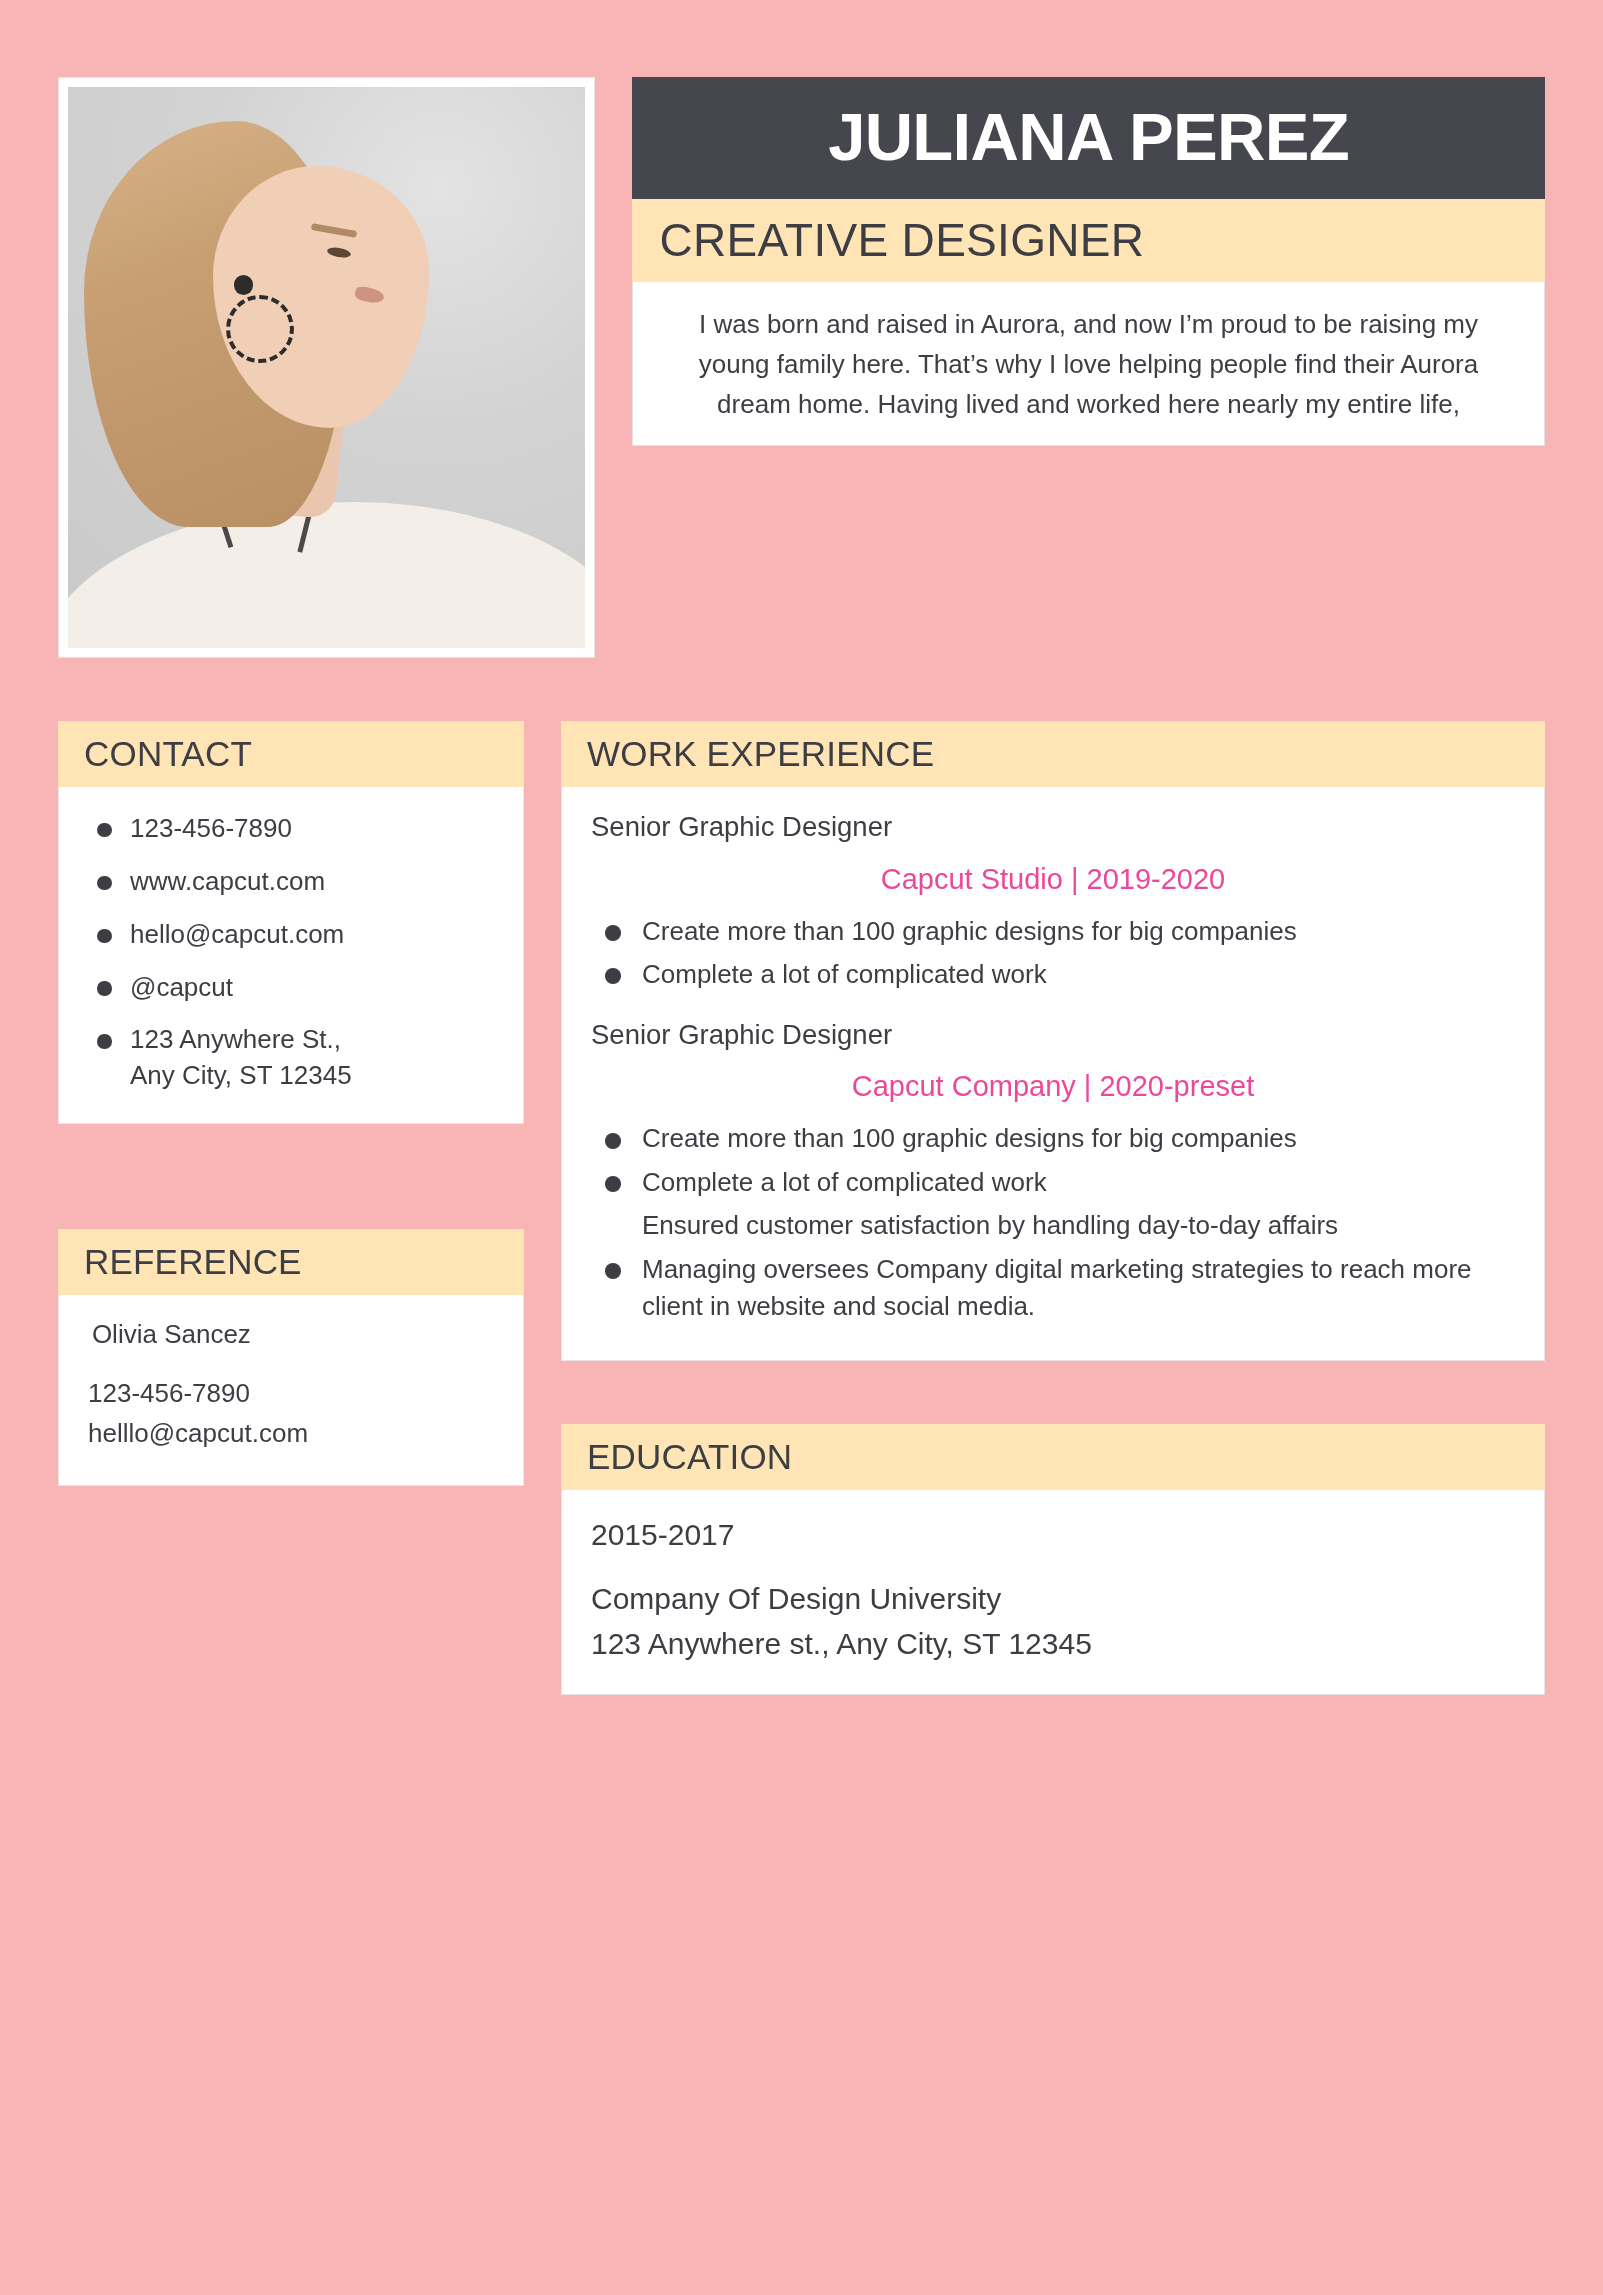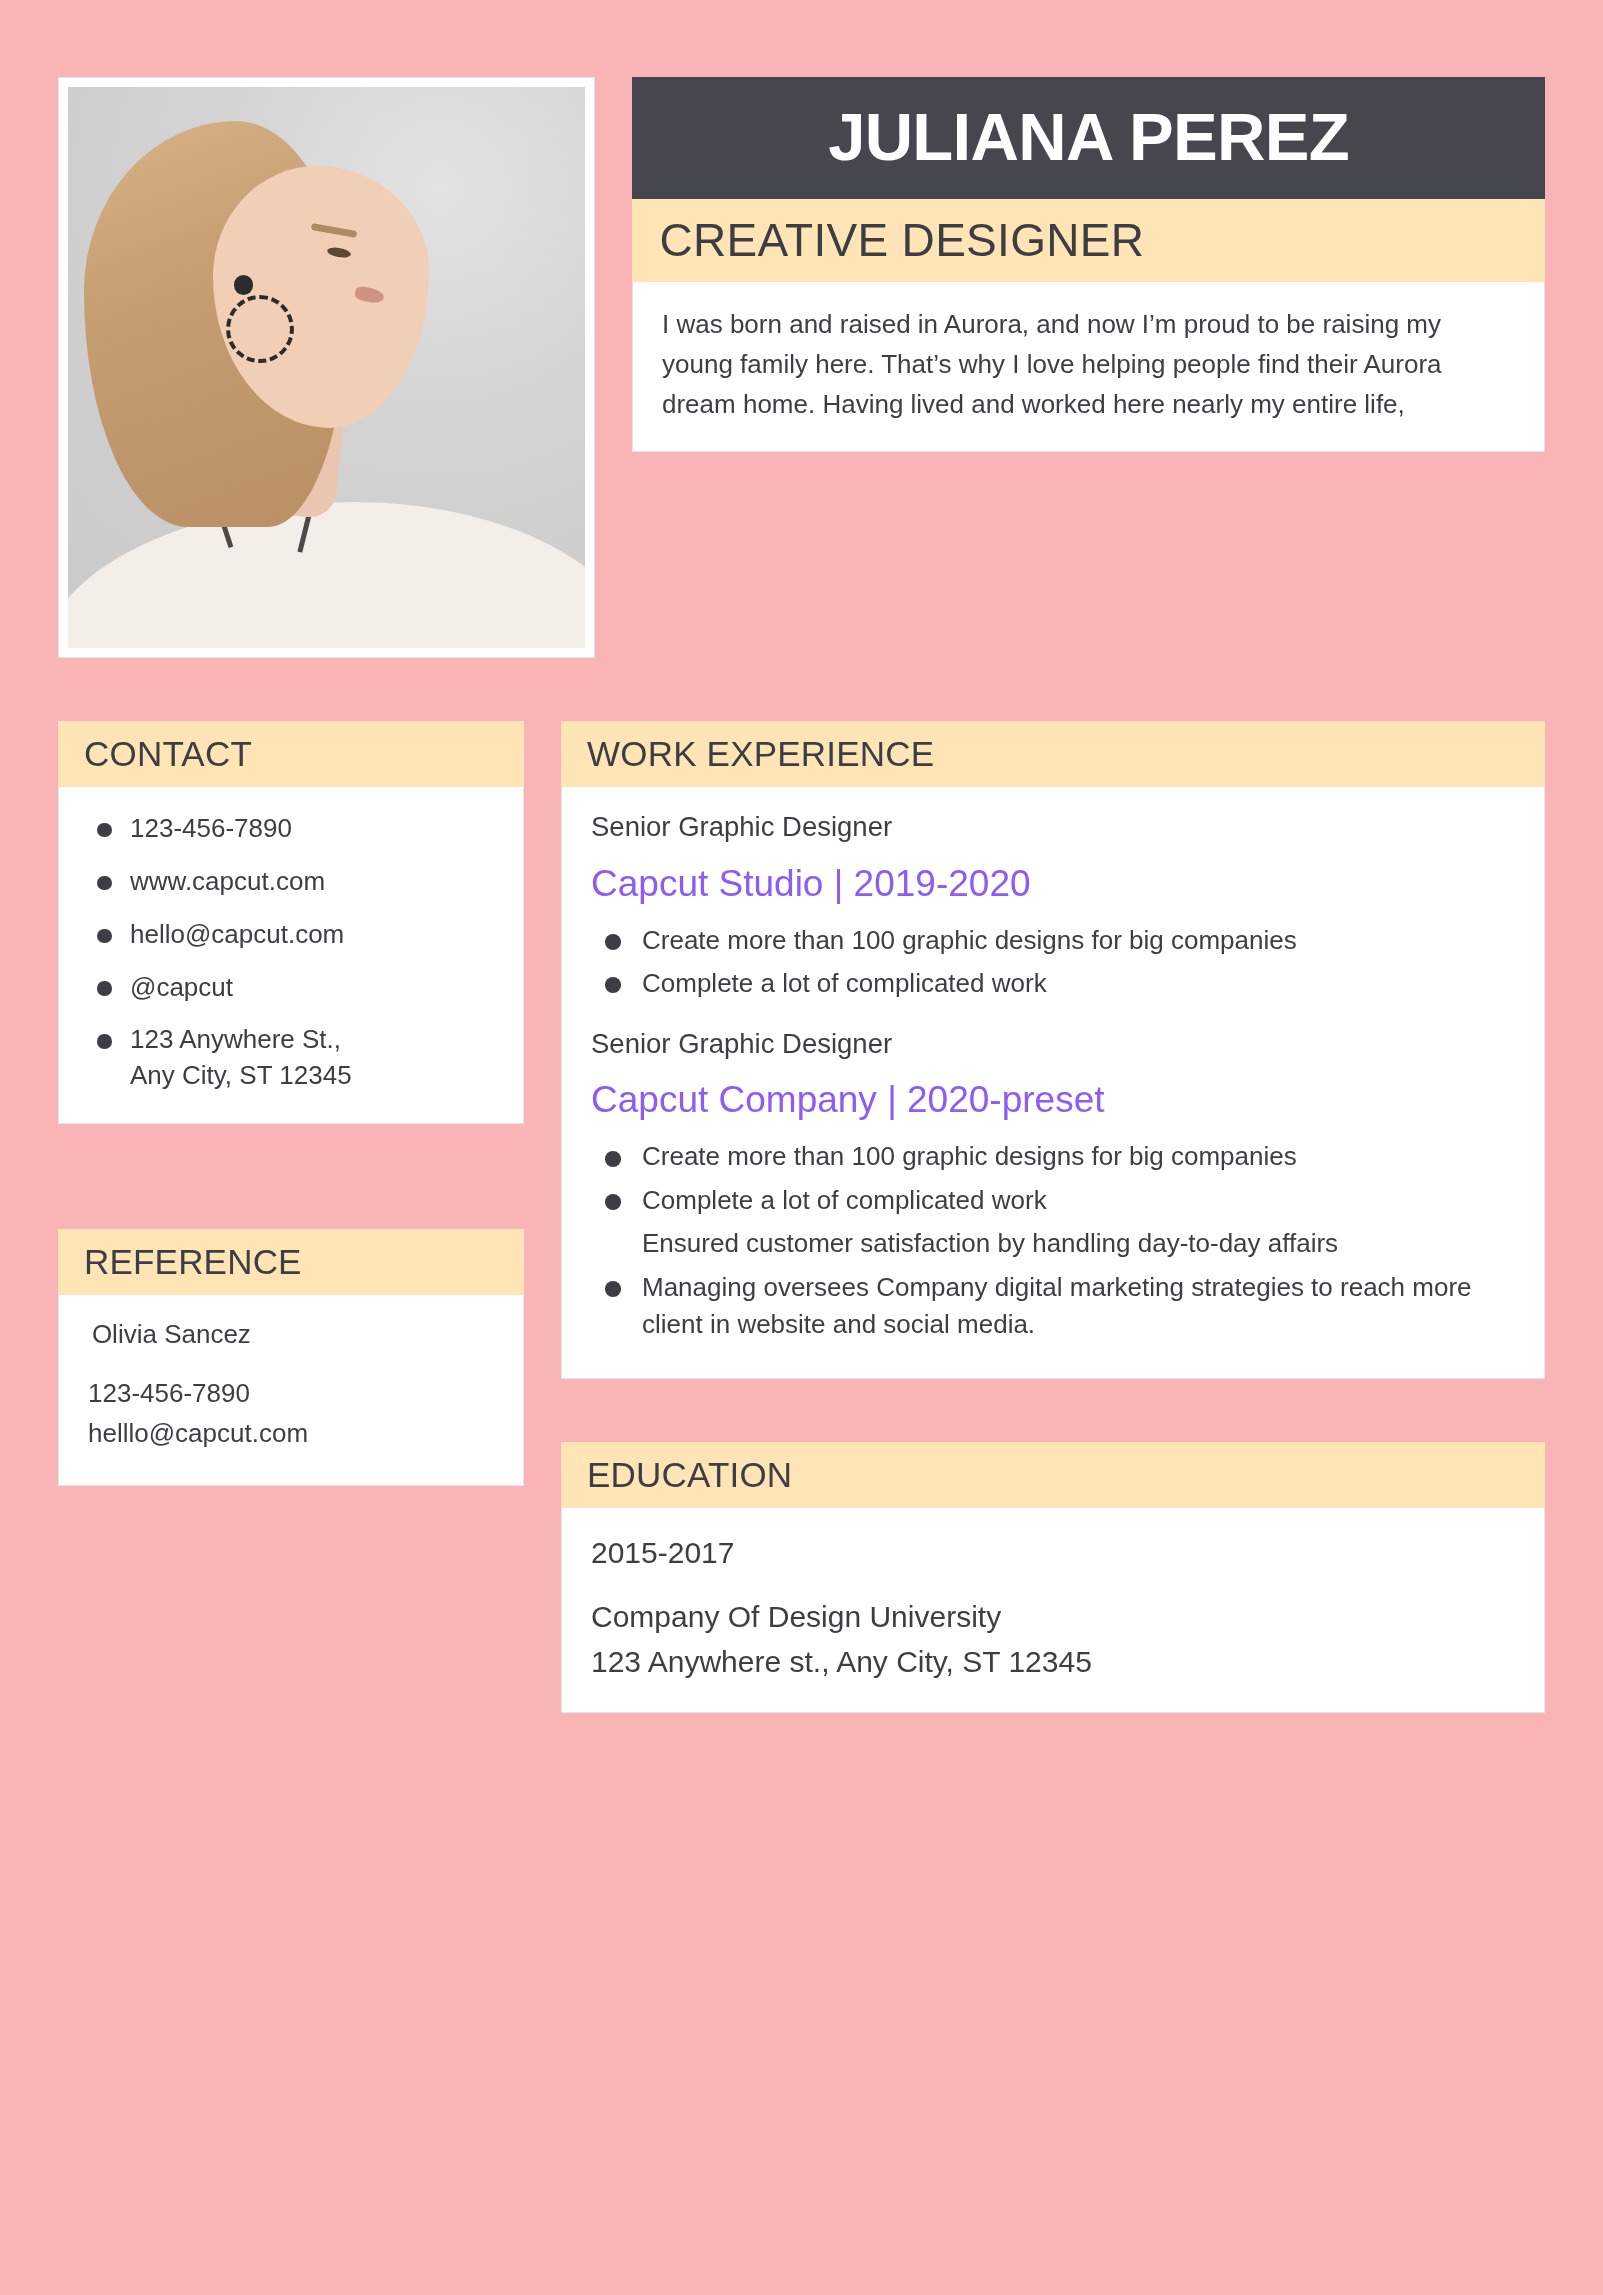--- a/index.html
+++ b/index.html
@@ -194,21 +194,22 @@
     margin: 0;
     font-size: 46px;
     font-weight: 400;
     letter-spacing: 0.3px;
     color: #3d3d44;
   }
   .about-box {
     background: #ffffff;
     border: 0.7px solid #e2e2e2;
     border-top: none;
-    padding: 22px 29px 26px 29px;
+    padding: 22px 29px 20px 29px;
+    text-align: center;
   }
   .about-box p {
     margin: 0;
     font-size: 26px;
     line-height: 1.55;
     color: #3d3d44;
   }
 
   
   .lower {
@@ -265,23 +266,24 @@
 
   .gap-md { height: 26px; }
 
   
   .job-title {
     font-size: 27.5px;
     margin: 0 0 19.6px 0;
     color: #3d3d44;
   }
   .job-meta {
-    font-size: 37px;
+    font-size: 29px;
     margin: 0 0 17px 0;
-    color: #8b5cf6;
+    color: #ec4899;
+    text-align: center;
   }
   ul.duties {
     list-style: none;
     margin: 0 0 26px 0;
     padding: 0;
   }
   ul.duties li {
     position: relative;
     padding-left: 51px;
     font-size: 26px;

